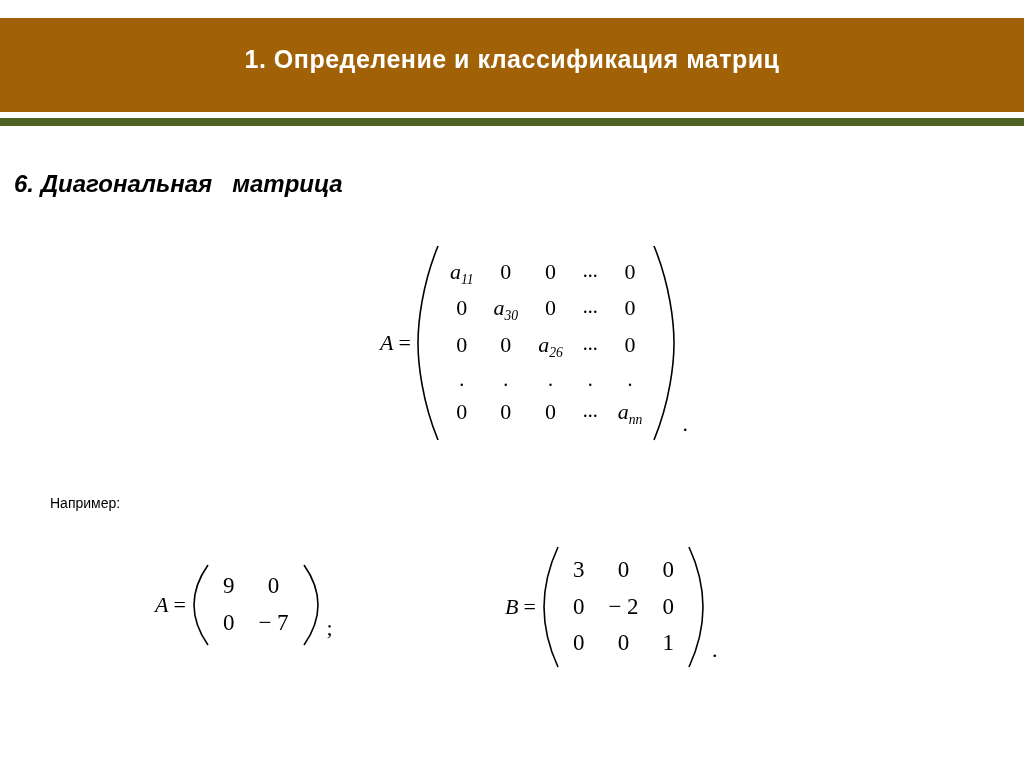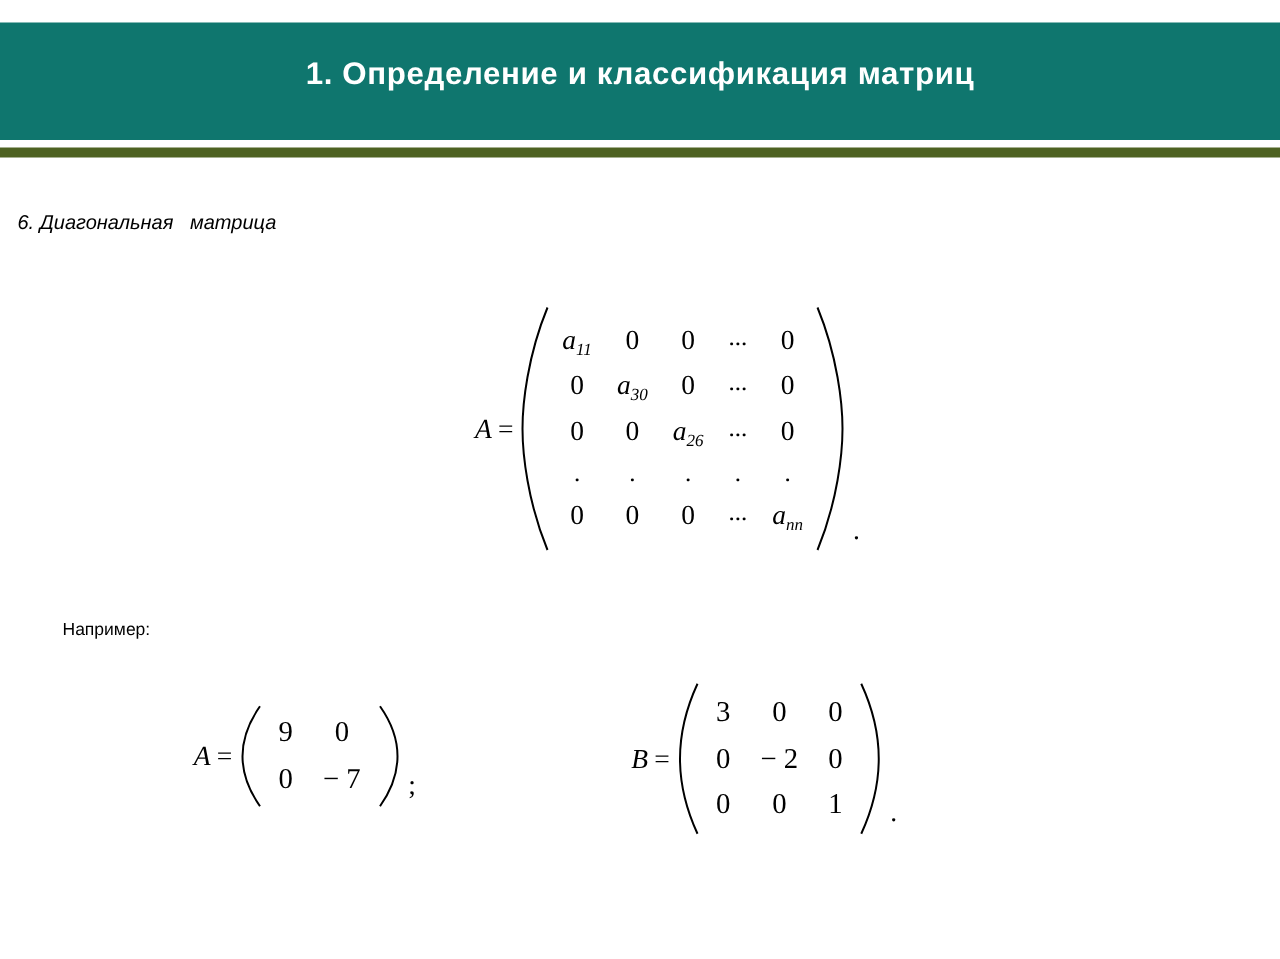--- a/index.html
+++ b/index.html
@@ -15,21 +15,21 @@
     position: relative;
   }
 
   
   .header-band {
     position: absolute;
     left: 0;
     top: 18px;
     width: 1024px;
     height: 94px;
-    background: #0f766e;
+    background: #a16207;
     display: flex;
     align-items: center;
     justify-content: center;
   }
   .header-title {
     color: #ffffff;
     font-size: 25px;
     font-weight: bold;
     letter-spacing: 0.5px;
     text-align: center;
@@ -43,22 +43,22 @@
     width: 1024px;
     height: 8px;
     background: #4e6222;
   }
 
   
   .section-heading {
     position: absolute;
     left: 14px;
     top: 170px;
-    font-size: 16px;
-    font-weight: normal;
+    font-size: 24px;
+    font-weight: bold;
     font-style: italic;
     color: #000000;
     white-space: pre;
   }
   .matrix-expr {
     display: flex;
     align-items: center;
   }
   .var-label {
     font-family: "Liberation Serif", serif;

